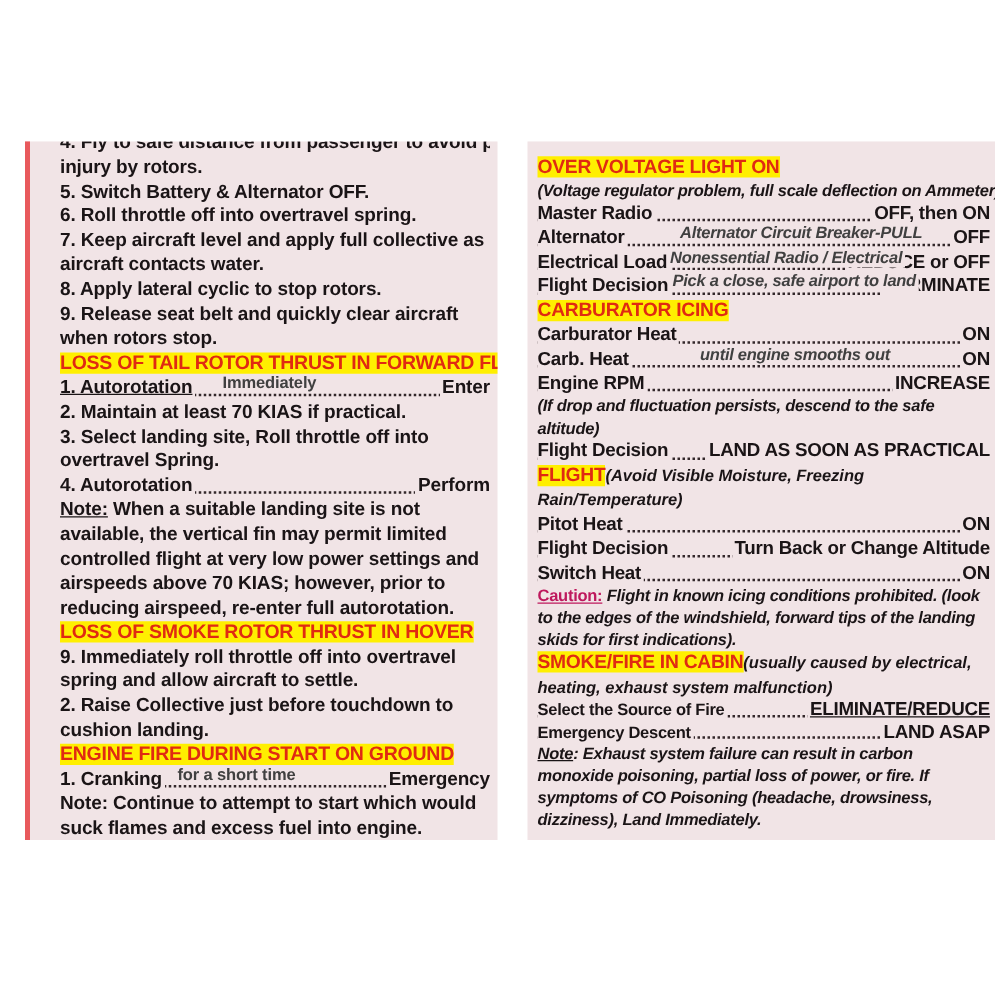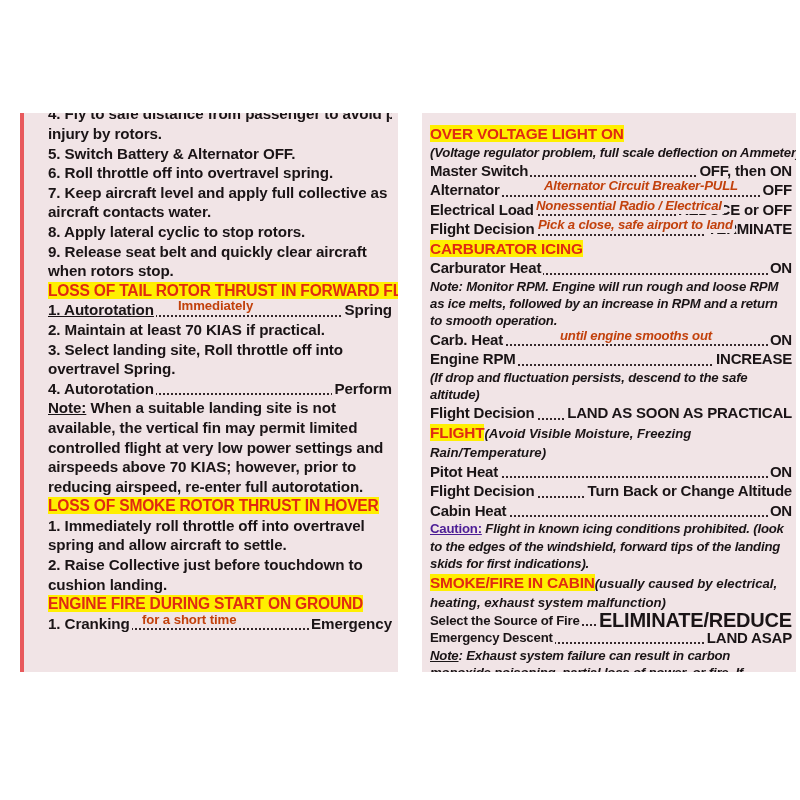--- a/index.html
+++ b/index.html
@@ -107,32 +107,32 @@
     z-index:1;
     border-bottom:2.2px dotted #33272a;
   }
   
   .anno{
     position:absolute;
     z-index:3;
     background:#f1e4e6;
     font-style:italic;
     font-weight:bold;
-    color:#c2410c;
+    color:#404040;
     font-size:13.2px;
     line-height:16px;
     white-space:nowrap;
     padding:0 2px;
   }
   .anno.up{ top:-2px; }
   .anno.mid{ top:1px; }
   .anno.plain{ font-style:normal; }
 
   .u{ text-decoration:underline; }
-  .caution{ color:#4c1d95; font-weight:bold; text-decoration:underline;margin-top:13px; }
+  .caution{ color:#be185d; font-weight:bold; text-decoration:underline;margin-top:13px; }
 
   
   .clip{
     overflow:hidden;
     height:11px;
   }
   .clip .line{ position:relative; top:-9px; }
 </style>
 </head>
 <body>
@@ -148,66 +148,67 @@
     <div class="line">injury by rotors.</div>
     <div class="line">5. Switch Battery &amp; Alternator OFF.</div>
     <div class="line">6. Roll throttle off into overtravel spring.</div>
     <div class="wrapline">7. Keep aircraft level and apply full collective as aircraft contacts water.</div>
     <div class="line">8. Apply lateral cyclic to stop rotors.</div>
     <div class="wrapline">9. Release seat belt and quickly clear aircraft when rotors stop.</div>
 
     <div class="headrow"><span class="head">LOSS OF TAIL ROTOR THRUST IN FORWARD FLIGHT</span></div>
 
     <div class="lead line">
-      <span class="r">Spring</span>
+      <span class="r">Enter</span>
       <span class="l"><span class="u">1. Autorotation</span></span>
       <span class="dots"></span>
       <span class="anno plain up" style="left:128px;">Immediately</span>
     </div>
 
     <div class="line">2. Maintain at least 70 KIAS if practical.</div>
     <div class="wrapline">3. Select landing site, Roll throttle off into overtravel Spring.</div>
 
     <div class="lead line">
       <span class="r">Perform</span>
       <span class="l">4. Autorotation</span>
       <span class="dots"></span>
     </div>
 
     <div class="wrapline"><span class="u">Note:</span><span> When a suitable landing site is not available, the vertical fin may permit limited controlled flight at very low power settings and airspeeds above 70 KIAS; however, prior to reducing airspeed, re-enter full autorotation.</span></div>
 
     <div class="headrow"><span class="head">LOSS OF SMOKE ROTOR THRUST IN HOVER</span></div>
-    <div class="wrapline">1. Immediately roll throttle off into overtravel spring and allow aircraft to settle.</div>
+    <div class="wrapline">9. Immediately roll throttle off into overtravel spring and allow aircraft to settle.</div>
     <div class="wrapline">2. Raise Collective just before touchdown to cushion landing.</div>
 
     <div class="headrow"><span class="head">ENGINE FIRE DURING START ON GROUND</span></div>
 
     <div class="lead line">
       <span class="r">Emergency</span>
       <span class="l">1. Cranking</span>
       <span class="dots"></span>
       <span class="anno plain up" style="left:92px;">for a short time</span>
     </div>
 
+    <div class="wrapline">Note: Continue to attempt to start which would suck flames and excess fuel into engine.</div>
   </div>
 
   <div class="gutter"></div>
 
   <div class="column" id="col-right">
 
     <div class="clip">
       <div class="line">&nbsp;</div>
     </div>
 
     <div class="headrow"><span class="head">OVER VOLTAGE LIGHT ON</span></div>
     <div class="line sm ital">(Voltage regulator problem, full scale deflection on Ammeter)</div>
 
     <div class="lead line">
       <span class="r">OFF, then ON</span>
-      <span class="l">Master Switch</span>
+      <span class="l">Master Radio</span>
       <span class="dots"></span>
     </div>
 
 
     <div class="lead line">
       <span class="r">OFF</span>
       <span class="l">Alternator</span>
       <span class="dots"></span>
       <span class="anno up" style="left:112px;">Alternator Circuit Breaker-PULL</span>
     </div>
@@ -227,21 +228,20 @@
     </div>
 
     <div class="headrow"><span class="head">CARBURATOR ICING</span></div>
 
     <div class="lead line">
       <span class="r">ON</span>
       <span class="l">Carburator Heat</span>
       <span class="dots"></span>
     </div>
 
-    <div class="wrapline sm ital">Note: Monitor RPM. Engine will run rough and loose RPM as ice melts, followed by an increase in RPM and a return to smooth operation.</div>
 
     <div class="lead line">
       <span class="r">ON</span>
       <span class="l">Carb. Heat</span>
       <span class="dots"></span>
       <span class="anno up" style="left:128px;">until engine smooths out</span>
     </div>
 
     <div class="lead line">
       <span class="r">INCREASE</span>
@@ -266,30 +266,30 @@
     </div>
 
     <div class="lead line">
       <span class="r">Turn Back or Change Altitude</span>
       <span class="l">Flight Decision</span>
       <span class="dots"></span>
     </div>
 
     <div class="lead line">
       <span class="r">ON</span>
-      <span class="l">Cabin Heat</span>
+      <span class="l">Switch Heat</span>
       <span class="dots"></span>
     </div>
 
     <div class="wrapline sm"><span class="caution">Caution:</span><span class="ital"> Flight in known icing conditions prohibited. (look to the edges of the windshield, forward tips of the landing skids for first indications).</span></div>
 
     <div class="headrow wrap"><span class="head">SMOKE/FIRE IN CABIN</span><span class="ital sm">(usually caused by electrical, heating, exhaust system malfunction)</span></div>
 
     <div class="lead line sm">
-      <span class="r" style="font-size:20px;">ELIMINATE/REDUCE</span>
+      <span class="r" style="font-size:15px;text-decoration:underline;">ELIMINATE/REDUCE</span>
       <span class="l">Select the Source of Fire</span>
       <span class="dots"></span>
     </div>
 
     <div class="lead line sm">
       <span class="r" style="font-size:15px;">LAND ASAP</span>
       <span class="l">Emergency Descent</span>
       <span class="dots"></span>
       <span class="anno mid" style="left:138px;font-size:12px;margin-top:40px;">if fire persists, Forced Landing</span>
     </div>

